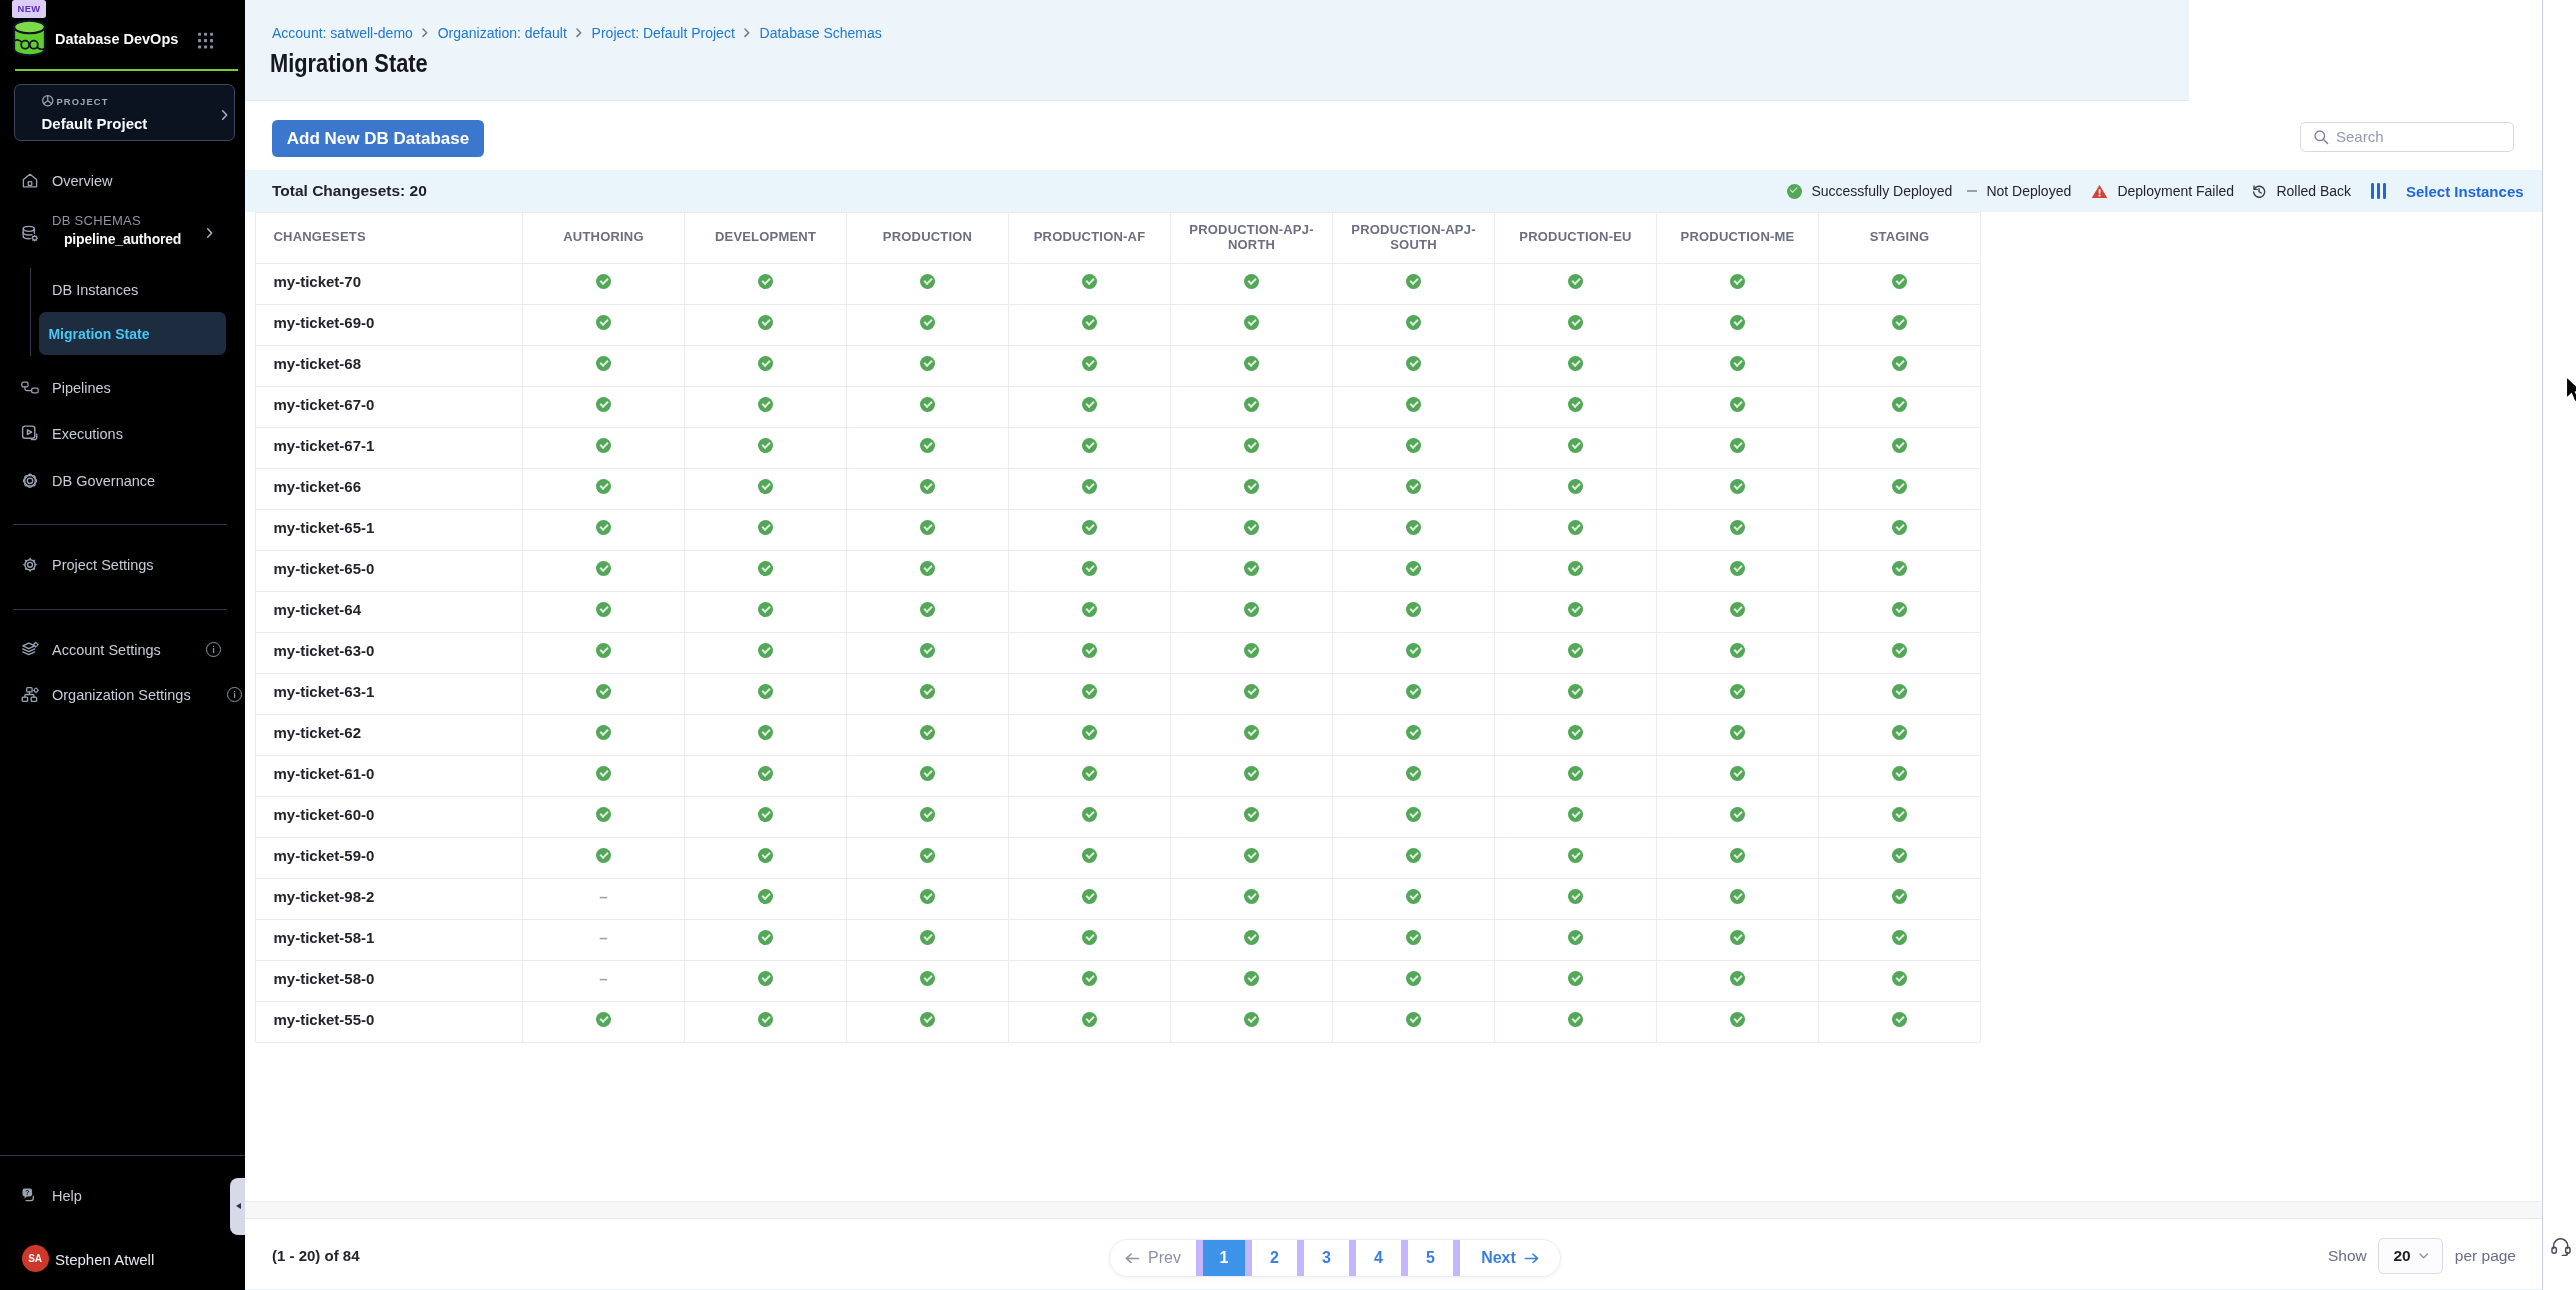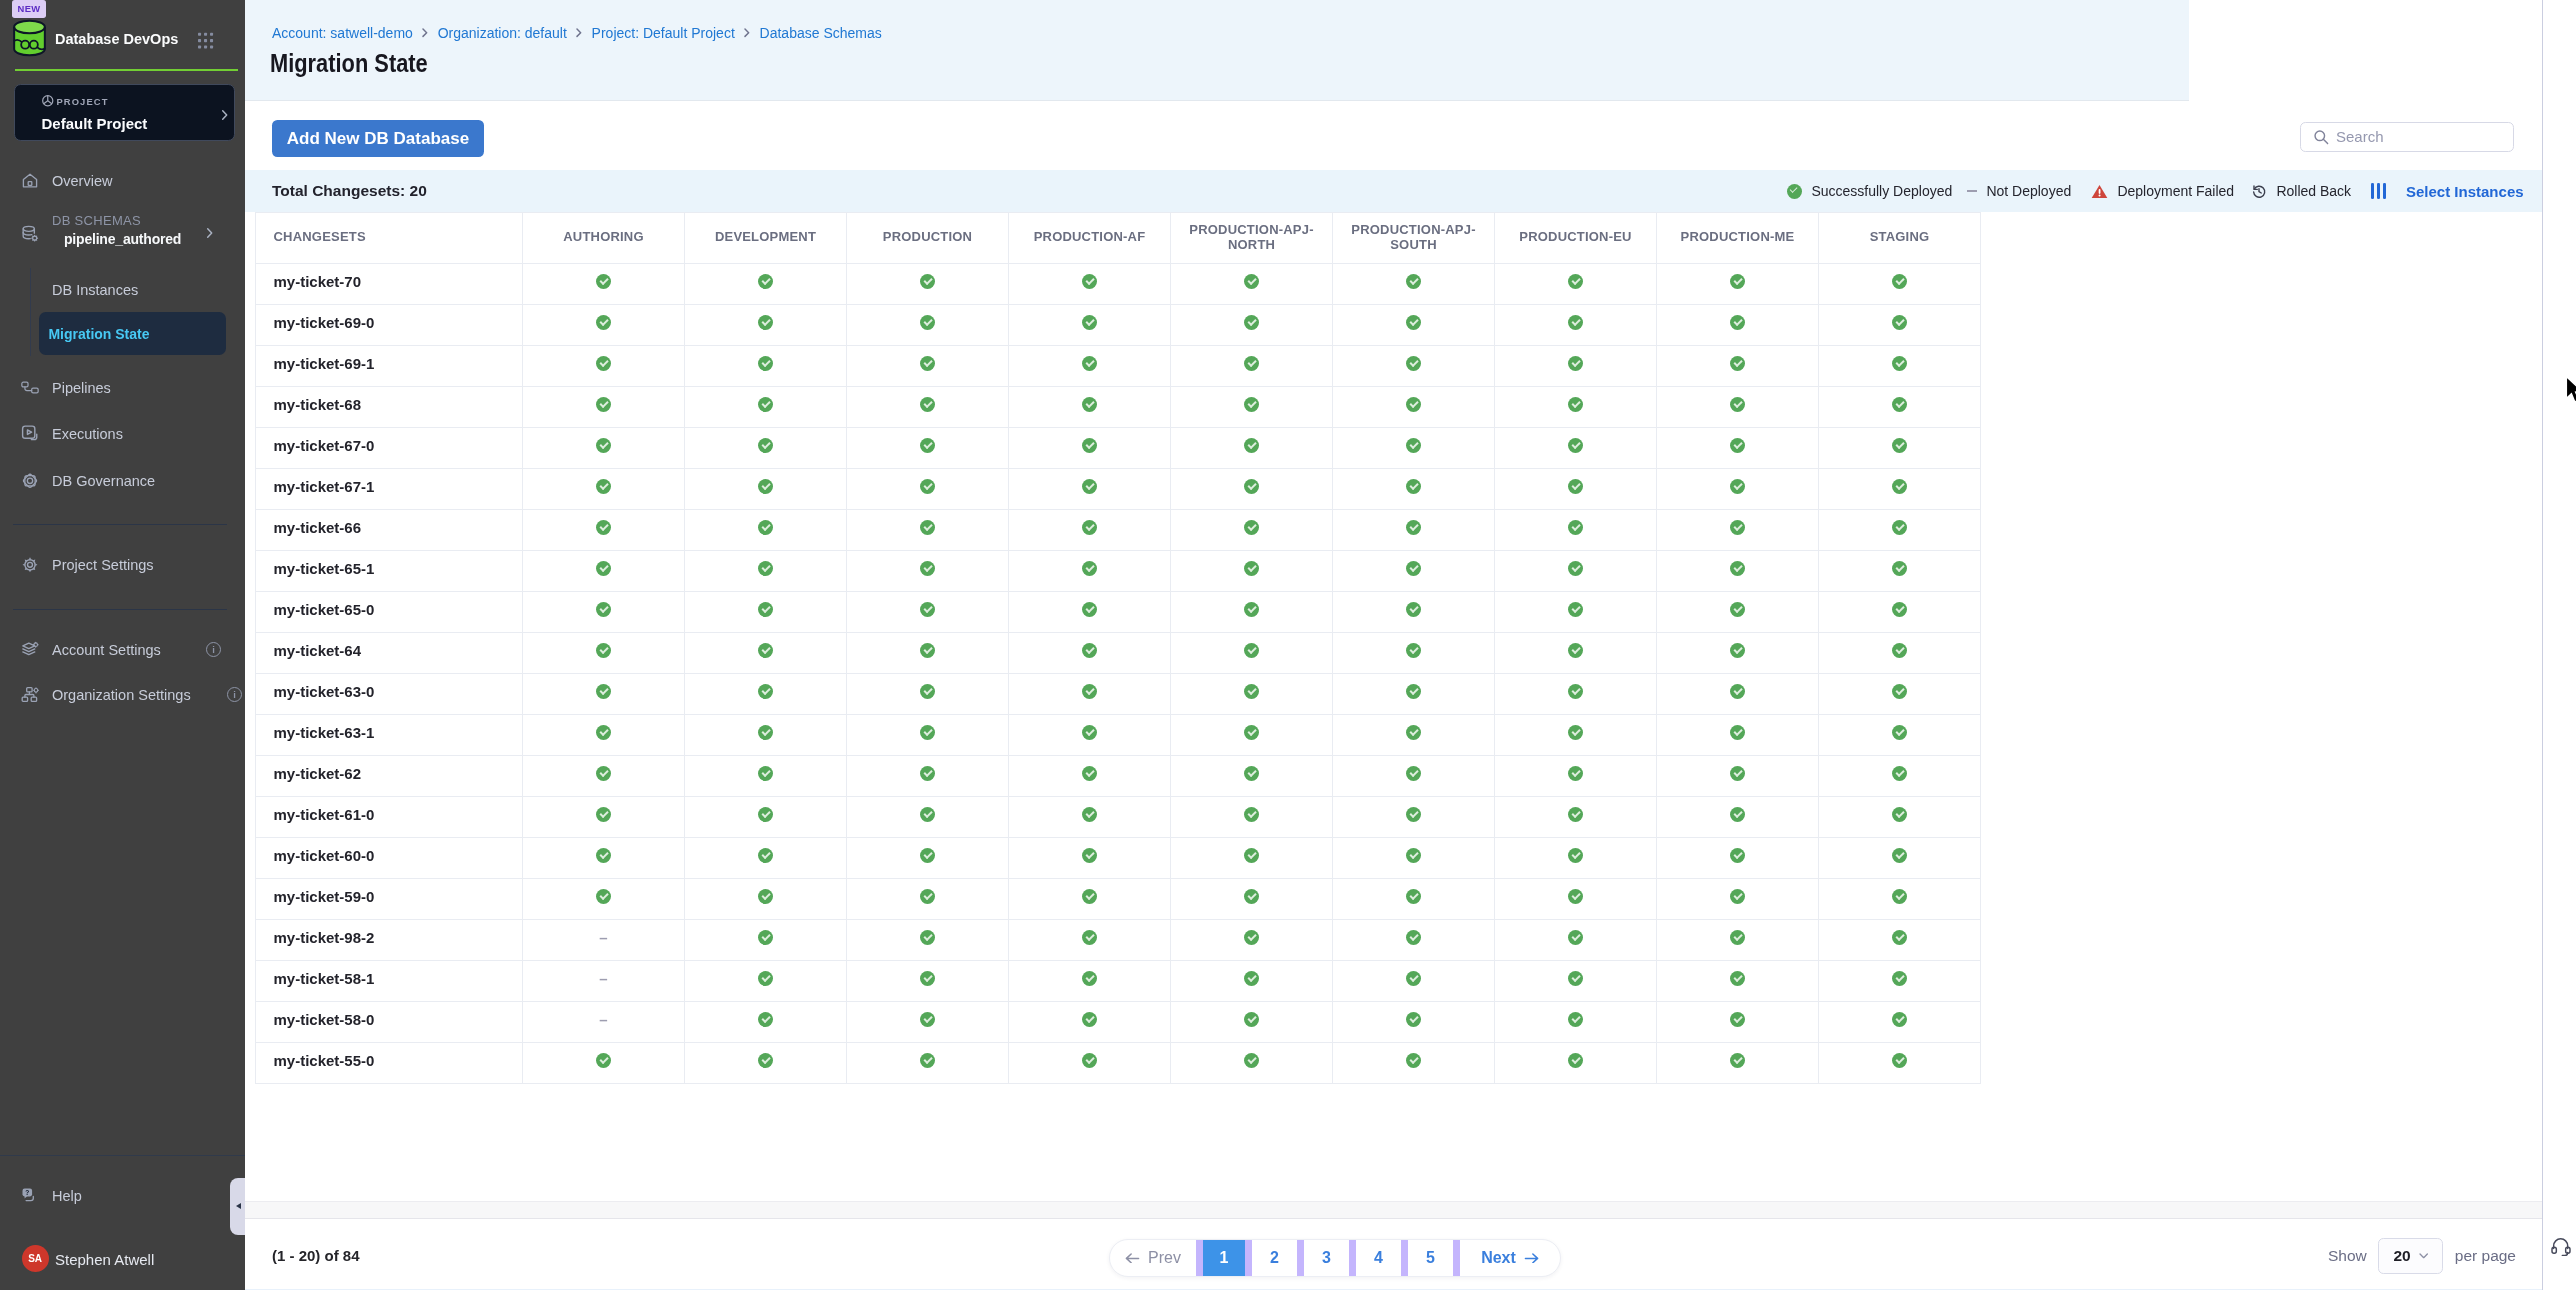--- a/index.html
+++ b/index.html
@@ -1,21 +1,21 @@
 <!DOCTYPE html>
 <html style="font-size:10.8px"><head>
 <meta charset="utf-8">
 <title>Migration State</title>
 <style>
 * { margin:0; padding:0; box-sizing:border-box; }
 html,body { width:2576px; height:1291px; overflow:hidden; }
 body { font-family:"Liberation Sans", sans-serif; background:#ffffff; position:relative; }
 
 
-#sidebar { position:absolute; left:0; top:0; width:245px; height:1291px; background:#404040; }
+#sidebar { position:absolute; left:0; top:0; width:245px; height:1291px; background:#000000; }
 .newbadge { position:absolute; left:12px; top:0; width:34px; height:17.5px; background:#dccdf5; color:#5c2cc4; font-size:9.4px; font-weight:700; letter-spacing:0.3px; border-radius:2.7px; display:flex; align-items:center; justify-content:center; }
 #logo { position:absolute; left:11.5px; top:19px; }
 .brand { position:absolute; left:55px; top:31px; color:#fbfcfd; font-size:14.5px; font-weight:700; }
 .gridicon { position:absolute; left:198px; top:32px; }
 .greenline { position:absolute; left:15px; top:69px; width:223px; height:2px; background:#72ce34; }
 #projbox { position:absolute; left:13.5px; top:84px; width:221px; height:57px; border:1.3px solid #40495c; border-radius:6.7px; background:#0c1320; }
 #projbox .plabel { position:absolute; left:42px; top:10.8px; color:#a0a6b7; font-size:9.4px; font-weight:700; letter-spacing:1.1px; }
 #projbox .pname { position:absolute; left:27px; top:30px; color:#fbfcfe; font-size:15px; font-weight:700; }
 #projbox .pchev { position:absolute; left:206px; top:17.5px; color:#aeb4c4; font-size:16px; }
 .nav { position:absolute; left:0; width:245px; height:35px; display:flex; align-items:center; color:#c7ccd9; font-size:14.5px; font-weight:500; }
@@ -358,32 +358,20 @@
           <td><span class="tick"></span></td>
           <td><span class="tick"></span></td>
           <td><span class="tick"></span></td>
           <td><span class="tick"></span></td>
           <td><span class="tick"></span></td>
           <td><span class="tick"></span></td>
           <td><span class="tick"></span></td>
           <td><span class="tick"></span></td>
         </tr>
       <tr>
-          <td>my-ticket-69-1</td>
-          <td><span class="tick"></span></td>
-          <td><span class="tick"></span></td>
-          <td><span class="tick"></span></td>
-          <td><span class="tick"></span></td>
-          <td><span class="tick"></span></td>
-          <td><span class="tick"></span></td>
-          <td><span class="tick"></span></td>
-          <td><span class="tick"></span></td>
-          <td><span class="tick"></span></td>
-        </tr>
-      <tr>
           <td>my-ticket-68</td>
           <td><span class="tick"></span></td>
           <td><span class="tick"></span></td>
           <td><span class="tick"></span></td>
           <td><span class="tick"></span></td>
           <td><span class="tick"></span></td>
           <td><span class="tick"></span></td>
           <td><span class="tick"></span></td>
           <td><span class="tick"></span></td>
           <td><span class="tick"></span></td>

